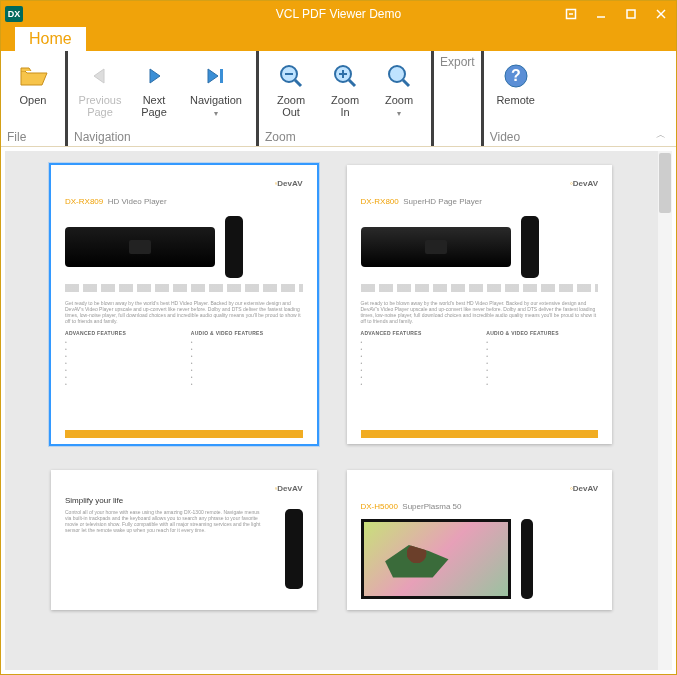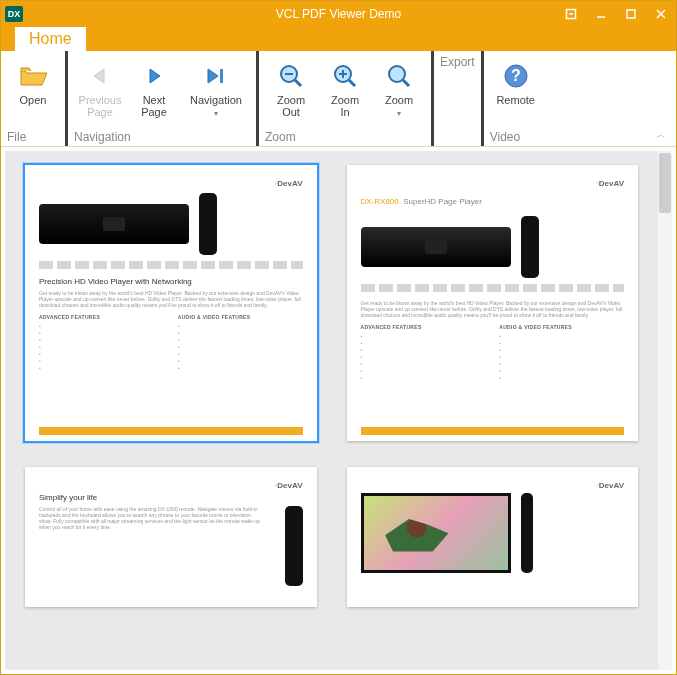--- a/index.html
+++ b/index.html
@@ -25,21 +25,21 @@
   .rbtn { display: flex; flex-direction: column; align-items: center; justify-content: flex-start; width: 52px; padding-top: 4px; cursor: pointer; border: 1px solid transparent; }
   .rbtn.wide { width: 68px; }
   .rbtn.disabled { color: #bbb; cursor: default; align-items: center; }
   .rbtn .icon { width: 32px; height: 32px; display: flex; align-items: center; justify-content: center; }
   .rbtn .lbl { font-size: 11px; color: #444; text-align: center; line-height: 12px; margin-top: 2px; min-height: 24px; }
   .rbtn.disabled .lbl { color: #bbb; }
   .collapse { position: absolute; right: 6px; bottom: 2px; font-size: 10px; color: #888; cursor: pointer; padding: 2px 4px; }
 
   
   .viewer-wrap { position: relative; height: calc(675px - 26px - 24px - 96px - 2px); background: #fff; }
-  .viewer { position: absolute; inset: 4px 18px 4px 4px; background: #e9e9e9; overflow: hidden; padding: 14px 20px; display: grid; grid-template-columns: 1fr 1fr; gap: 26px 30px; }
+  .viewer { position: absolute; inset: 4px 18px 4px 4px; background: #e9e9e9; overflow: hidden; padding: 14px 46px; display: grid; grid-template-columns: 1fr 1fr; gap: 26px 30px; }
   .scrollbar { position: absolute; right: 4px; top: 4px; bottom: 4px; width: 14px; background: #f4f4f4; }
   .scroll-thumb { position: absolute; top: 2px; left: 1px; right: 1px; height: 60px; background: #cdcdcd; border-radius: 2px; }
 
   .page { background: #fff; box-shadow: 0 1px 3px rgba(0,0,0,.25); position: relative; font-size: 6px; color: #444; padding: 18px 14px 10px; overflow: hidden; }
   .page.selected { outline: 2px solid #3399ff; box-shadow: 0 0 0 3px rgba(51,153,255,.25); }
   .page .brand { position: absolute; top: 14px; right: 14px; font-size: 8px; font-weight: bold; color: #666; }
   .page .brand .o { color: #f0a30a; }
   .page .model-line { color: #f0a30a; font-size: 8px; margin-top: 14px; }
   .page .model-line .sub { color: #888; }
   .page .device-row { display: flex; align-items: center; gap: 10px; margin: 10px 0 6px; }
@@ -207,26 +207,26 @@
   <div class="collapse">
     <span>︿</span>
   </div>
 </div>
 
 <div class="viewer-wrap">
   <div class="viewer">
 
     <div class="page selected">
       <div class="brand"><span class="o">◦</span><span>DevAV</span></div>
+      <div class="model-line"><span>DX-RX809</span>&nbsp;&nbsp;<span class="sub">HD Video Player</span></div>
       <div class="device-row">
           <div class="dvd"></div>
           <div class="remote"></div>
         </div>
       <div class="logos"></div>
-      <div class="headline">Precision HD Video Player with Networking</div>
       <div class="para">Get ready to be blown away by the world's best HD Video Player. Backed by our extensive design and DevAV's Video Player upscale and up-convert like never before. Dolby and DTS deliver the fastest loading times, low-noise player, full download choices and incredible audio quality means you'll be proud to show it off to friends and family.</div>
       <div class="cols">
         <div class="col">
             <h6>ADVANCED FEATURES</h6>
             <ul>
               <li>&nbsp;</li>
               <li>&nbsp;</li>
               <li>&nbsp;</li>
               <li>&nbsp;</li>
               <li>&nbsp;</li>
@@ -292,20 +292,21 @@
       <div class="brand"><span class="o">◦</span><span>DevAV</span></div>
       <div class="headline" style="margin-top:8px">Simplify your life</div>
       <div style="display:flex;gap:20px;align-items:flex-start">
         <div class="para" style="flex:1">Control all of your home with ease using the amazing DX-1300 remote. Navigate menus via built-in trackpads and the keyboard allows you to search any phrase to your favorite movie or television show. Fully compatible with all major streaming services and the light sensor let the remote wake up when you reach for it every time.</div>
         <div class="remote" style="height:80px"></div>
       </div>
     </div>
 
     <div class="page short">
       <div class="brand"><span class="o">◦</span><span>DevAV</span></div>
+      <div class="model-line"><span>DX-H5000</span>&nbsp;&nbsp;<span class="sub">SuperPlasma 50</span></div>
       <div style="display:flex;gap:10px;align-items:flex-start;margin-top:8px">
         <div class="tv"></div>
         <div class="remote" style="height:80px;width:12px"></div>
       </div>
     </div>
 
   </div>
   <div class="scrollbar">
     <div class="scroll-thumb"></div>
   </div>

